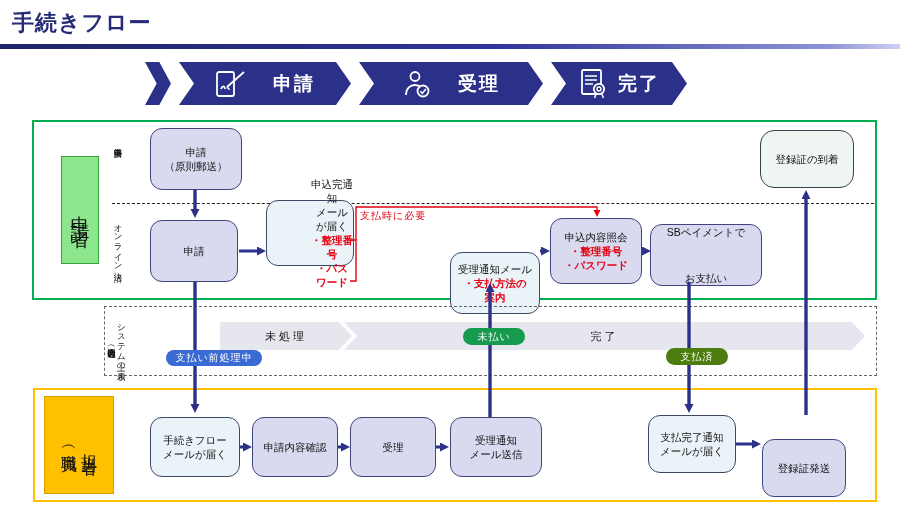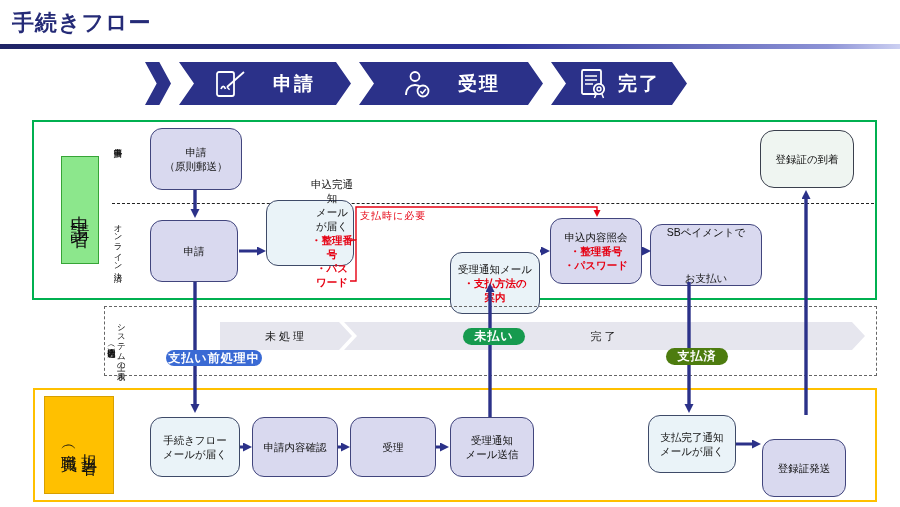--- a/index.html
+++ b/index.html
@@ -36,21 +36,21 @@
   .dash-sep{position:absolute;left:112px;top:203px;width:762px;height:0;border-top:1.6px dashed #222;}
 
   
   .zone-system{position:absolute;left:104px;top:306px;width:773px;height:70px;box-sizing:border-box;border:1.3px dashed #666;}
   .band-label{position:absolute;left:107px;top:311px;height:62px;display:flex;flex-direction:row;align-items:center;gap:1px;}
   .band-label span{writing-mode:vertical-rl;font-size:8.5px;line-height:1.05;color:#111;}
   .gray-seg{position:absolute;height:28px;top:322px;background:#e6e6ee;display:flex;align-items:center;justify-content:center;
     font-size:11px;color:#1a1a1a;letter-spacing:3px;}
   .gray-seg.first{clip-path:polygon(0 0,calc(100% - 13px) 0,100% 50%,calc(100% - 13px) 100%,0 100%);}
   .gray-seg.second{clip-path:polygon(0 0,calc(100% - 13px) 0,100% 50%,calc(100% - 13px) 100%,0 100%,13px 50%);}
-  .badge{position:absolute;z-index:6;border-radius:9px;color:#fff;font-weight:bold;font-size:12px;
+  .badge{position:absolute;z-index:6;border-radius:9px;color:#fff;font-weight:normal;font-size:10px;
     display:flex;align-items:center;justify-content:center;letter-spacing:1px;}
 
   
   .zone-staff{position:absolute;left:33px;top:388px;width:844px;height:114px;box-sizing:border-box;border:2.2px solid #ffc000;}
   .role-staff{position:absolute;left:44px;top:396px;width:68px;height:96px;background:#ffc000;border:1.2px solid #d79f00;
     display:flex;flex-direction:row;align-items:center;justify-content:center;gap:4px;color:#111;}
   .role-staff span{writing-mode:vertical-rl;font-size:16px;letter-spacing:3px;line-height:1;}
 
   
   #connectors{position:absolute;left:0;top:0;z-index:5;pointer-events:none;}
@@ -166,21 +166,21 @@
   <div class="box light" style="left:150px;top:417px;width:90px;height:60px;">
     <div>手続きフロー</div>
     <div>メールが届く</div>
   </div>
   <div class="box" style="left:252px;top:417px;width:86px;height:60px;">
     <div>申請内容確認</div>
   </div>
   <div class="box" style="left:350px;top:417px;width:86px;height:60px;">
     <div>受理</div>
   </div>
-  <div class="box" style="left:450px;top:417px;width:84px;height:60px;">
+  <div class="box" style="left:450px;top:417px;width:92px;height:60px;">
     <div>受理通知</div>
     <div>メール送信</div>
   </div>
   <div class="box light" style="left:648px;top:415px;width:88px;height:58px;">
     <div>支払完了通知</div>
     <div>メールが届く</div>
   </div>
   <div class="box" style="left:762px;top:439px;width:84px;height:58px;">
     <div>登録証発送</div>
   </div>

